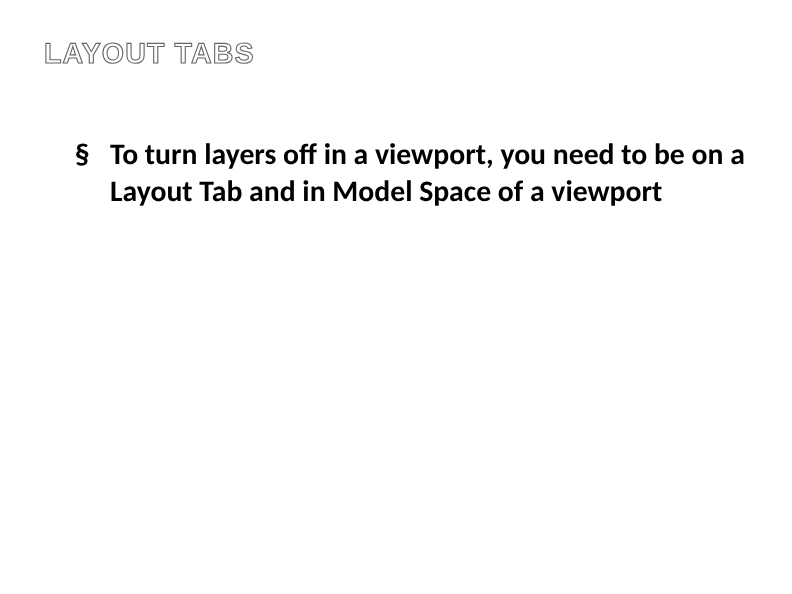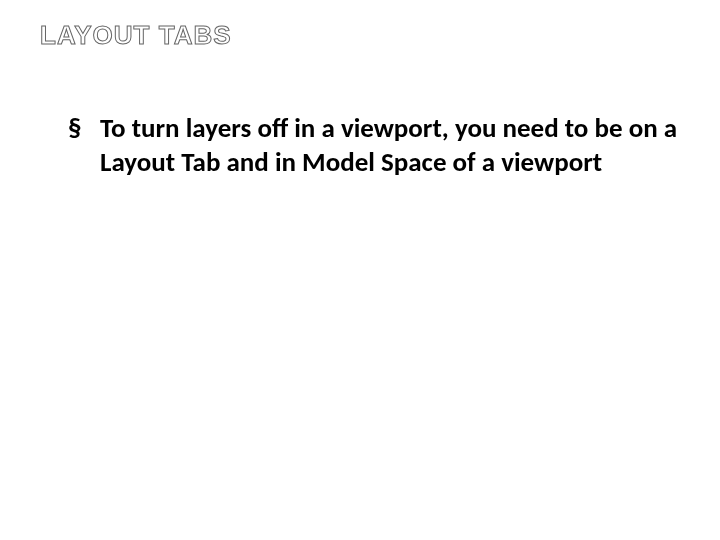--- a/index.html
+++ b/index.html
@@ -23,20 +23,21 @@
     .title {
       font-family: "Arial Black", Arial, sans-serif;
       font-size: 26px;
       font-weight: 900;
       letter-spacing: 1px;
       color: #ffffff;
       -webkit-text-stroke: 1px #666666;
       text-stroke: 1px #666666;
       margin-bottom: 60px;
       text-transform: uppercase;
+      margin-top: 13px;
     }
     .bullet-list {
       list-style: none;
       padding-left: 28px;
     }
     .bullet-item {
       position: relative;
       font-size: 27px;
       font-weight: 700;
       color: #000000;

